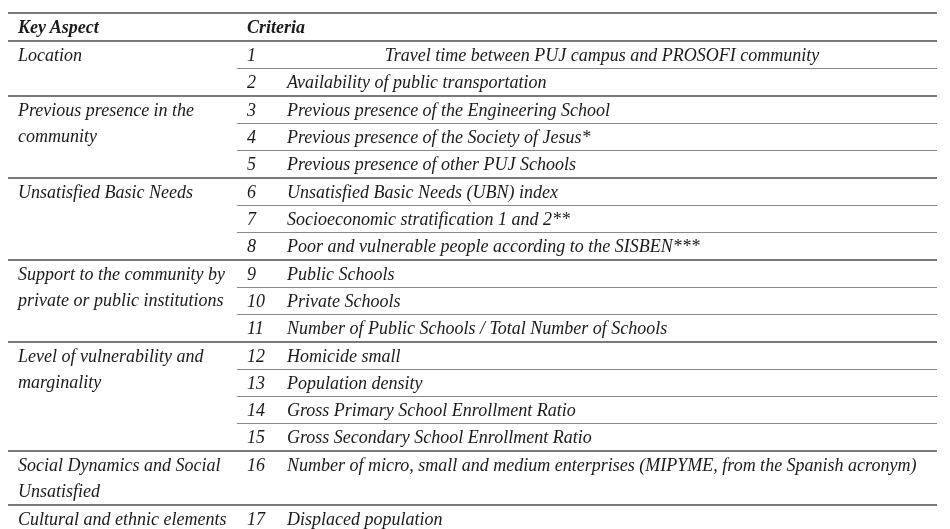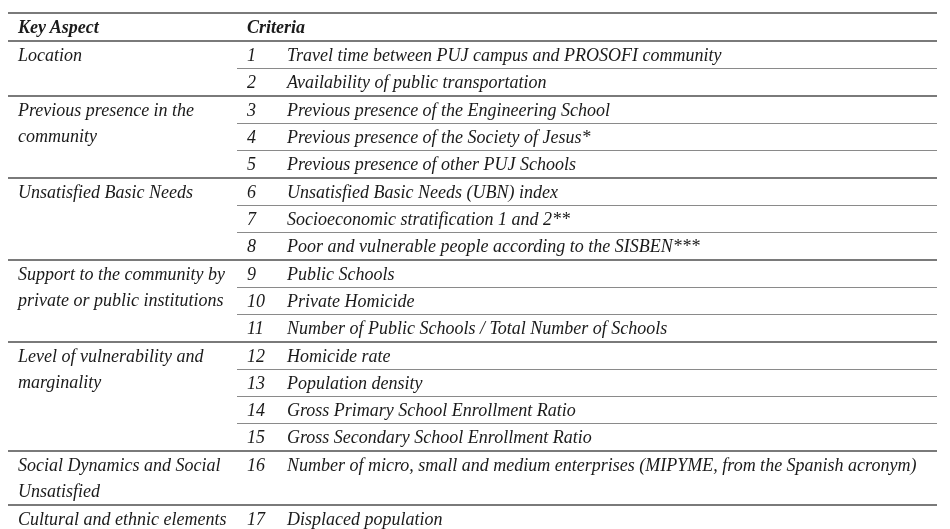--- a/index.html
+++ b/index.html
@@ -24,21 +24,21 @@
   <thead>
     <tr class="head-row top">
       <th class="aspect top" style="width: 219px; max-width: 219px;">Key Aspect</th>
       <th class="hdr-crit top" colspan="2">Criteria</th>
     </tr>
   </thead>
   <tbody id="tbody">
       <tr class="thin">
         <td class="aspect" rowspan="2" style="border-bottom: 2px solid rgb(122, 122, 122); width: 219px; max-width: 219px;">Location</td>
         <td class="num">1</td>
-        <td class="crit" style="max-width: 640px; padding-right: 20px;">Travel time between PUJ campus and PROSOFI community</td>
+        <td class="crit" style="max-width: 640px; padding-right: 20px; text-align: center;">Travel time between PUJ campus and PROSOFI community</td>
       </tr>
       <tr class="group-end">
         <td class="num">2</td>
         <td class="crit" style="max-width: 640px; padding-right: 20px;">Availability of public transportation</td>
       </tr>
       <tr class="thin">
         <td class="aspect" rowspan="3" style="border-bottom: 2px solid rgb(122, 122, 122); width: 219px; max-width: 219px;">Previous presence in the community</td>
         <td class="num">3</td>
         <td class="crit" style="max-width: 640px; padding-right: 20px;">Previous presence of the Engineering School</td>
       </tr>
@@ -63,30 +63,30 @@
         <td class="num">8</td>
         <td class="crit" style="max-width: 640px; padding-right: 20px; margin-top: 27px;">Poor and vulnerable people according to the SISBEN***</td>
       </tr>
       <tr class="thin">
         <td class="aspect" rowspan="3" style="border-bottom: 2px solid rgb(122, 122, 122); width: 219px; max-width: 219px;">Support to the community by private or public institutions</td>
         <td class="num">9</td>
         <td class="crit" style="max-width: 640px; padding-right: 20px;">Public Schools</td>
       </tr>
       <tr class="thin">
         <td class="num">10</td>
-        <td class="crit" style="max-width: 640px; padding-right: 20px;">Private Homicide</td>
+        <td class="crit" style="max-width: 640px; padding-right: 20px;">Private Schools</td>
       </tr>
       <tr class="group-end">
         <td class="num">11</td>
         <td class="crit" style="max-width: 640px; padding-right: 20px;">Number of Public Schools / Total Number of Schools</td>
       </tr>
       <tr class="thin">
         <td class="aspect" rowspan="4" style="border-bottom: 2px solid rgb(122, 122, 122); width: 219px; max-width: 219px;">Level of vulnerability and marginality</td>
         <td class="num">12</td>
-        <td class="crit" style="max-width: 640px; padding-right: 20px;">Homicide rate</td>
+        <td class="crit" style="max-width: 640px; padding-right: 20px;">Homicide small</td>
       </tr>
       <tr class="thin">
         <td class="num">13</td>
         <td class="crit" style="max-width: 640px; padding-right: 20px;">Population density</td>
       </tr>
       <tr class="thin">
         <td class="num">14</td>
         <td class="crit" style="max-width: 640px; padding-right: 20px; margin-top: 45px;">Gross Primary School Enrollment Ratio</td>
       </tr>
       <tr class="group-end">

